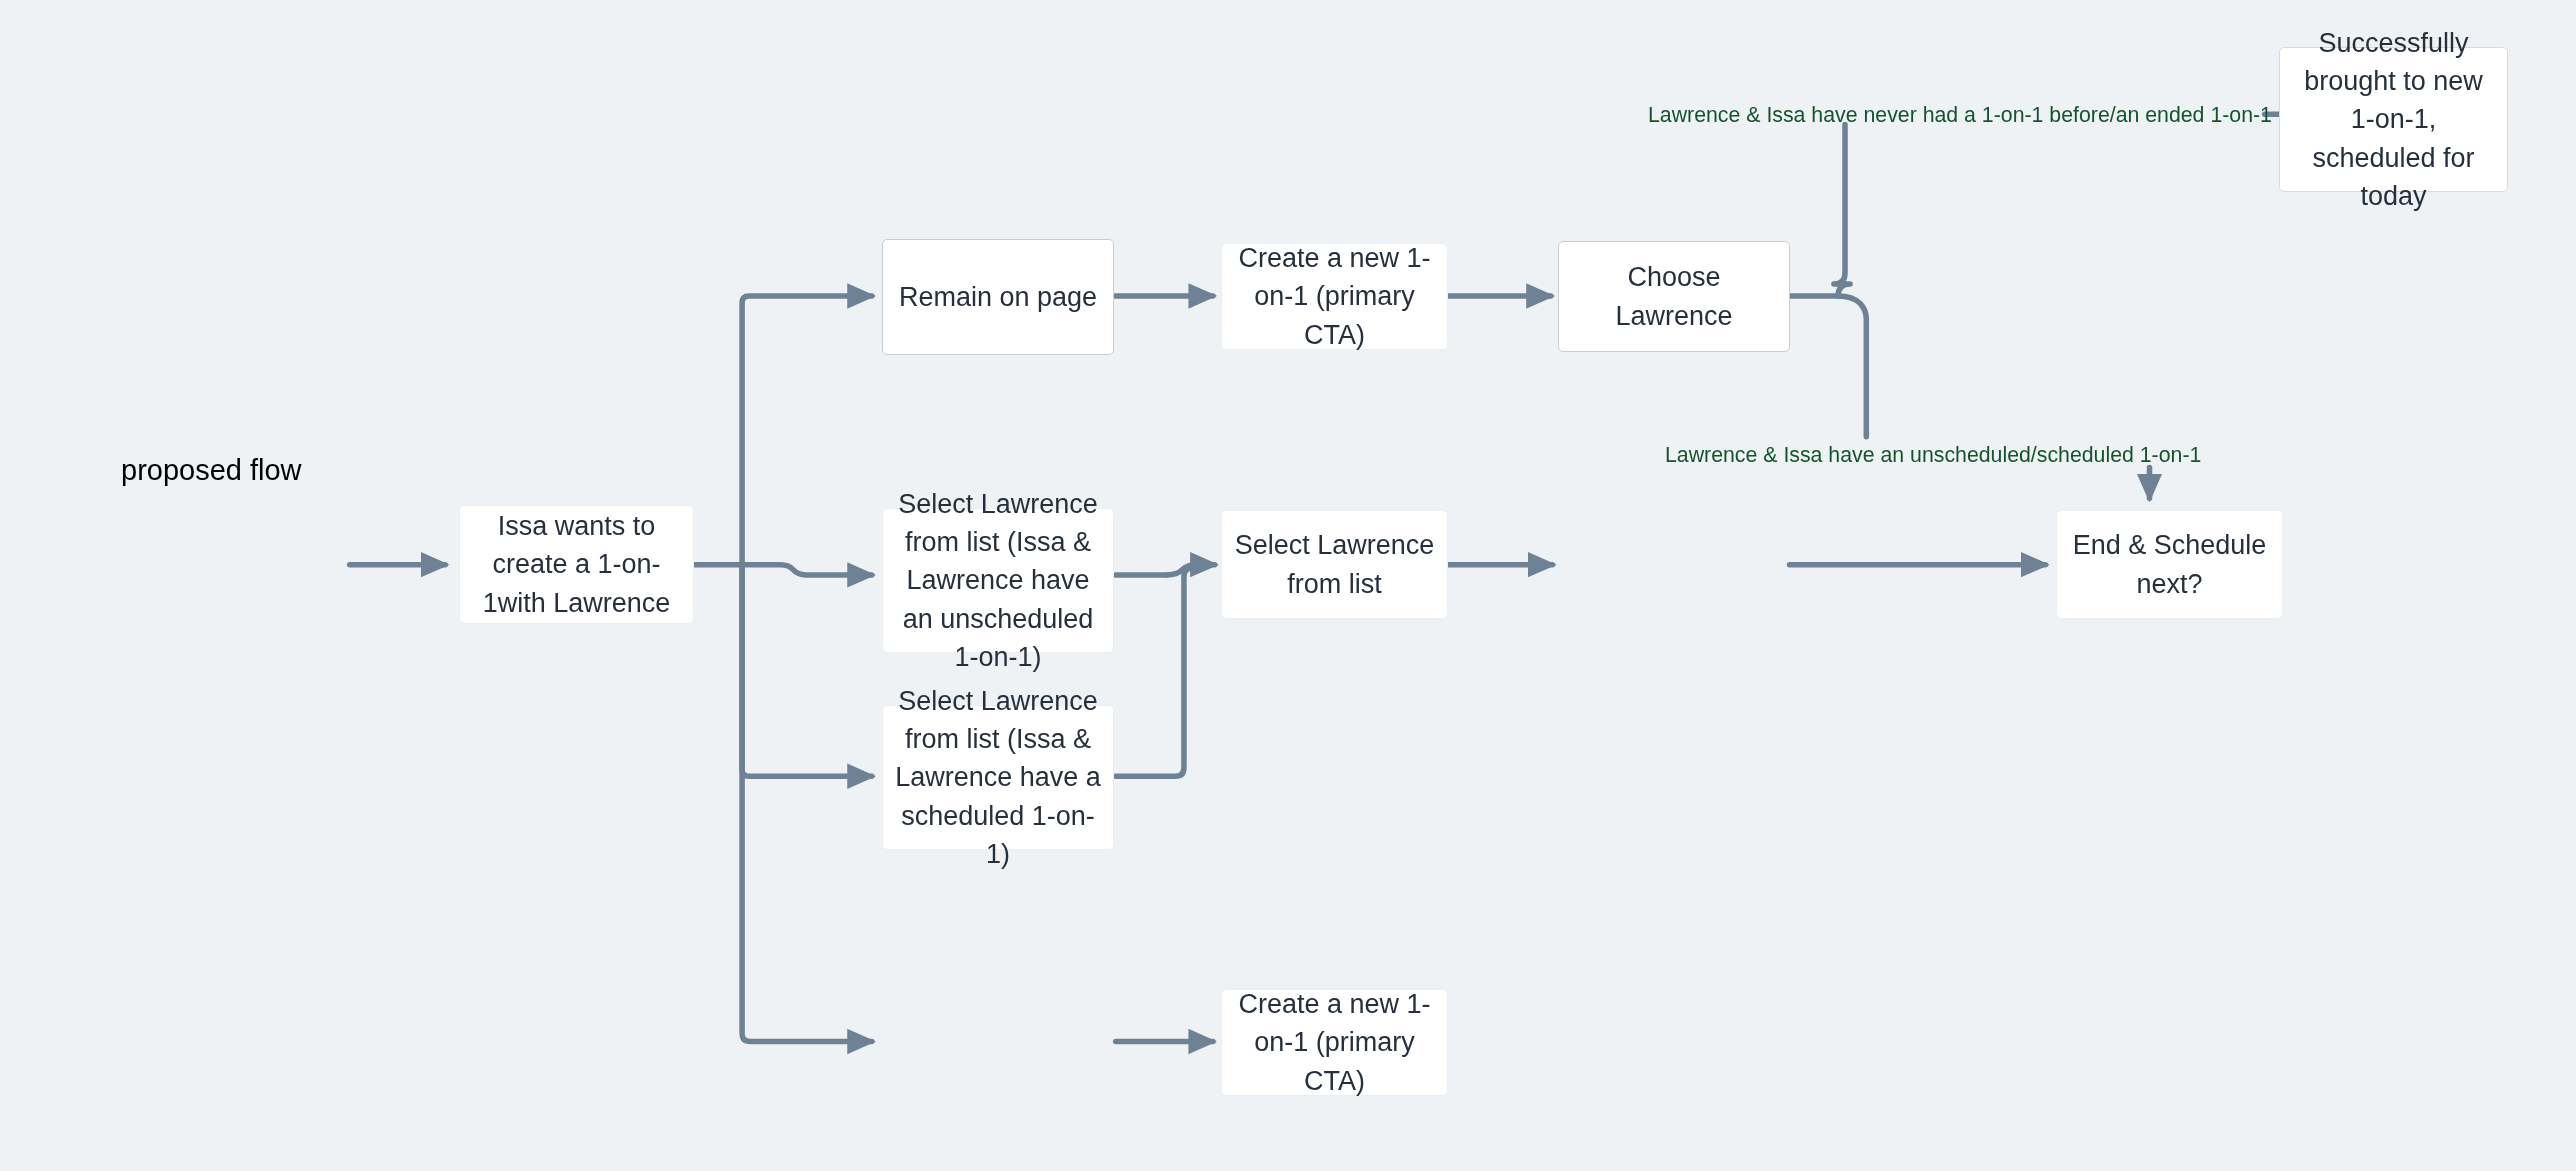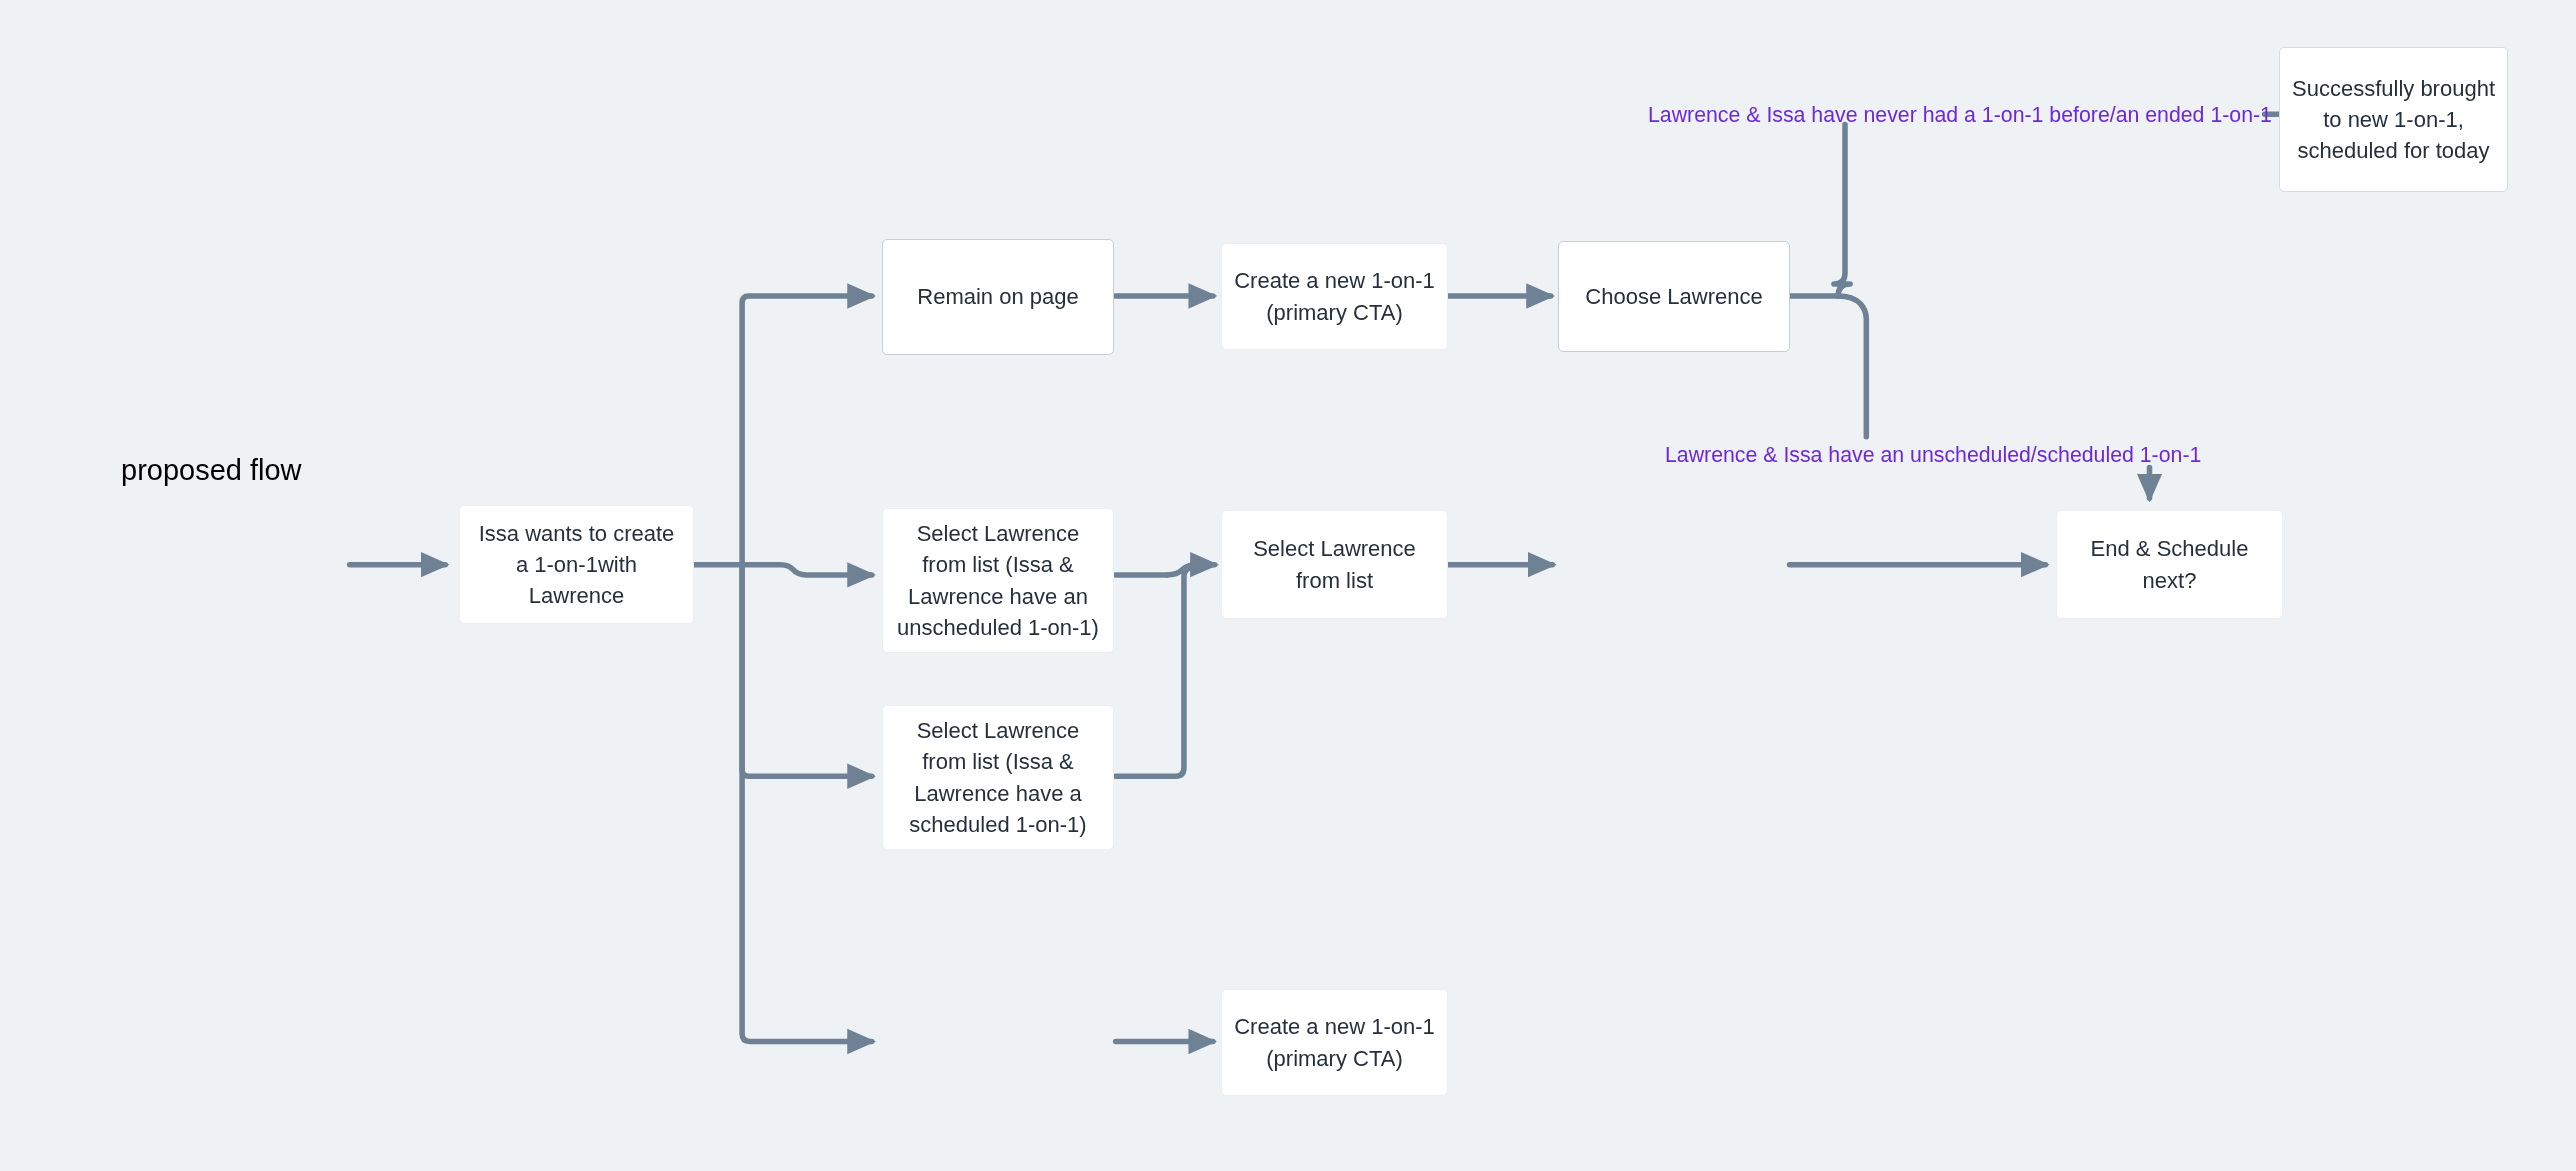--- a/index.html
+++ b/index.html
@@ -27,33 +27,33 @@
   }
   .node {
     position: absolute;
     background: #ffffff;
     border-radius: 5.1px;
     display: flex;
     align-items: center;
     justify-content: center;
     text-align: center;
     color: #25303c;
-    font-size: 22px;
+    font-size: 27px;
     line-height: 1.42;
     padding: 10px 12px;
     box-sizing: border-box;
     border: 1.7px solid #e3e9ee;
   }
   .node.strong { border: 1.7px solid #c3ced8; }
   .node.soft   { border: 1.7px solid #eceff2; }
   .node.medium { border: 1.7px solid #d3dce4; }
 
   .edge-label {
     position: absolute;
-    color: #6d28d9;
+    color: #14532d;
     font-size: 21.3px;
     line-height: 1.3;
     white-space: nowrap;
   }
   .page-caption {
     position: absolute;
     color: #000000;
     font-size: 29px;
     line-height: 1.3;
     white-space: nowrap;

